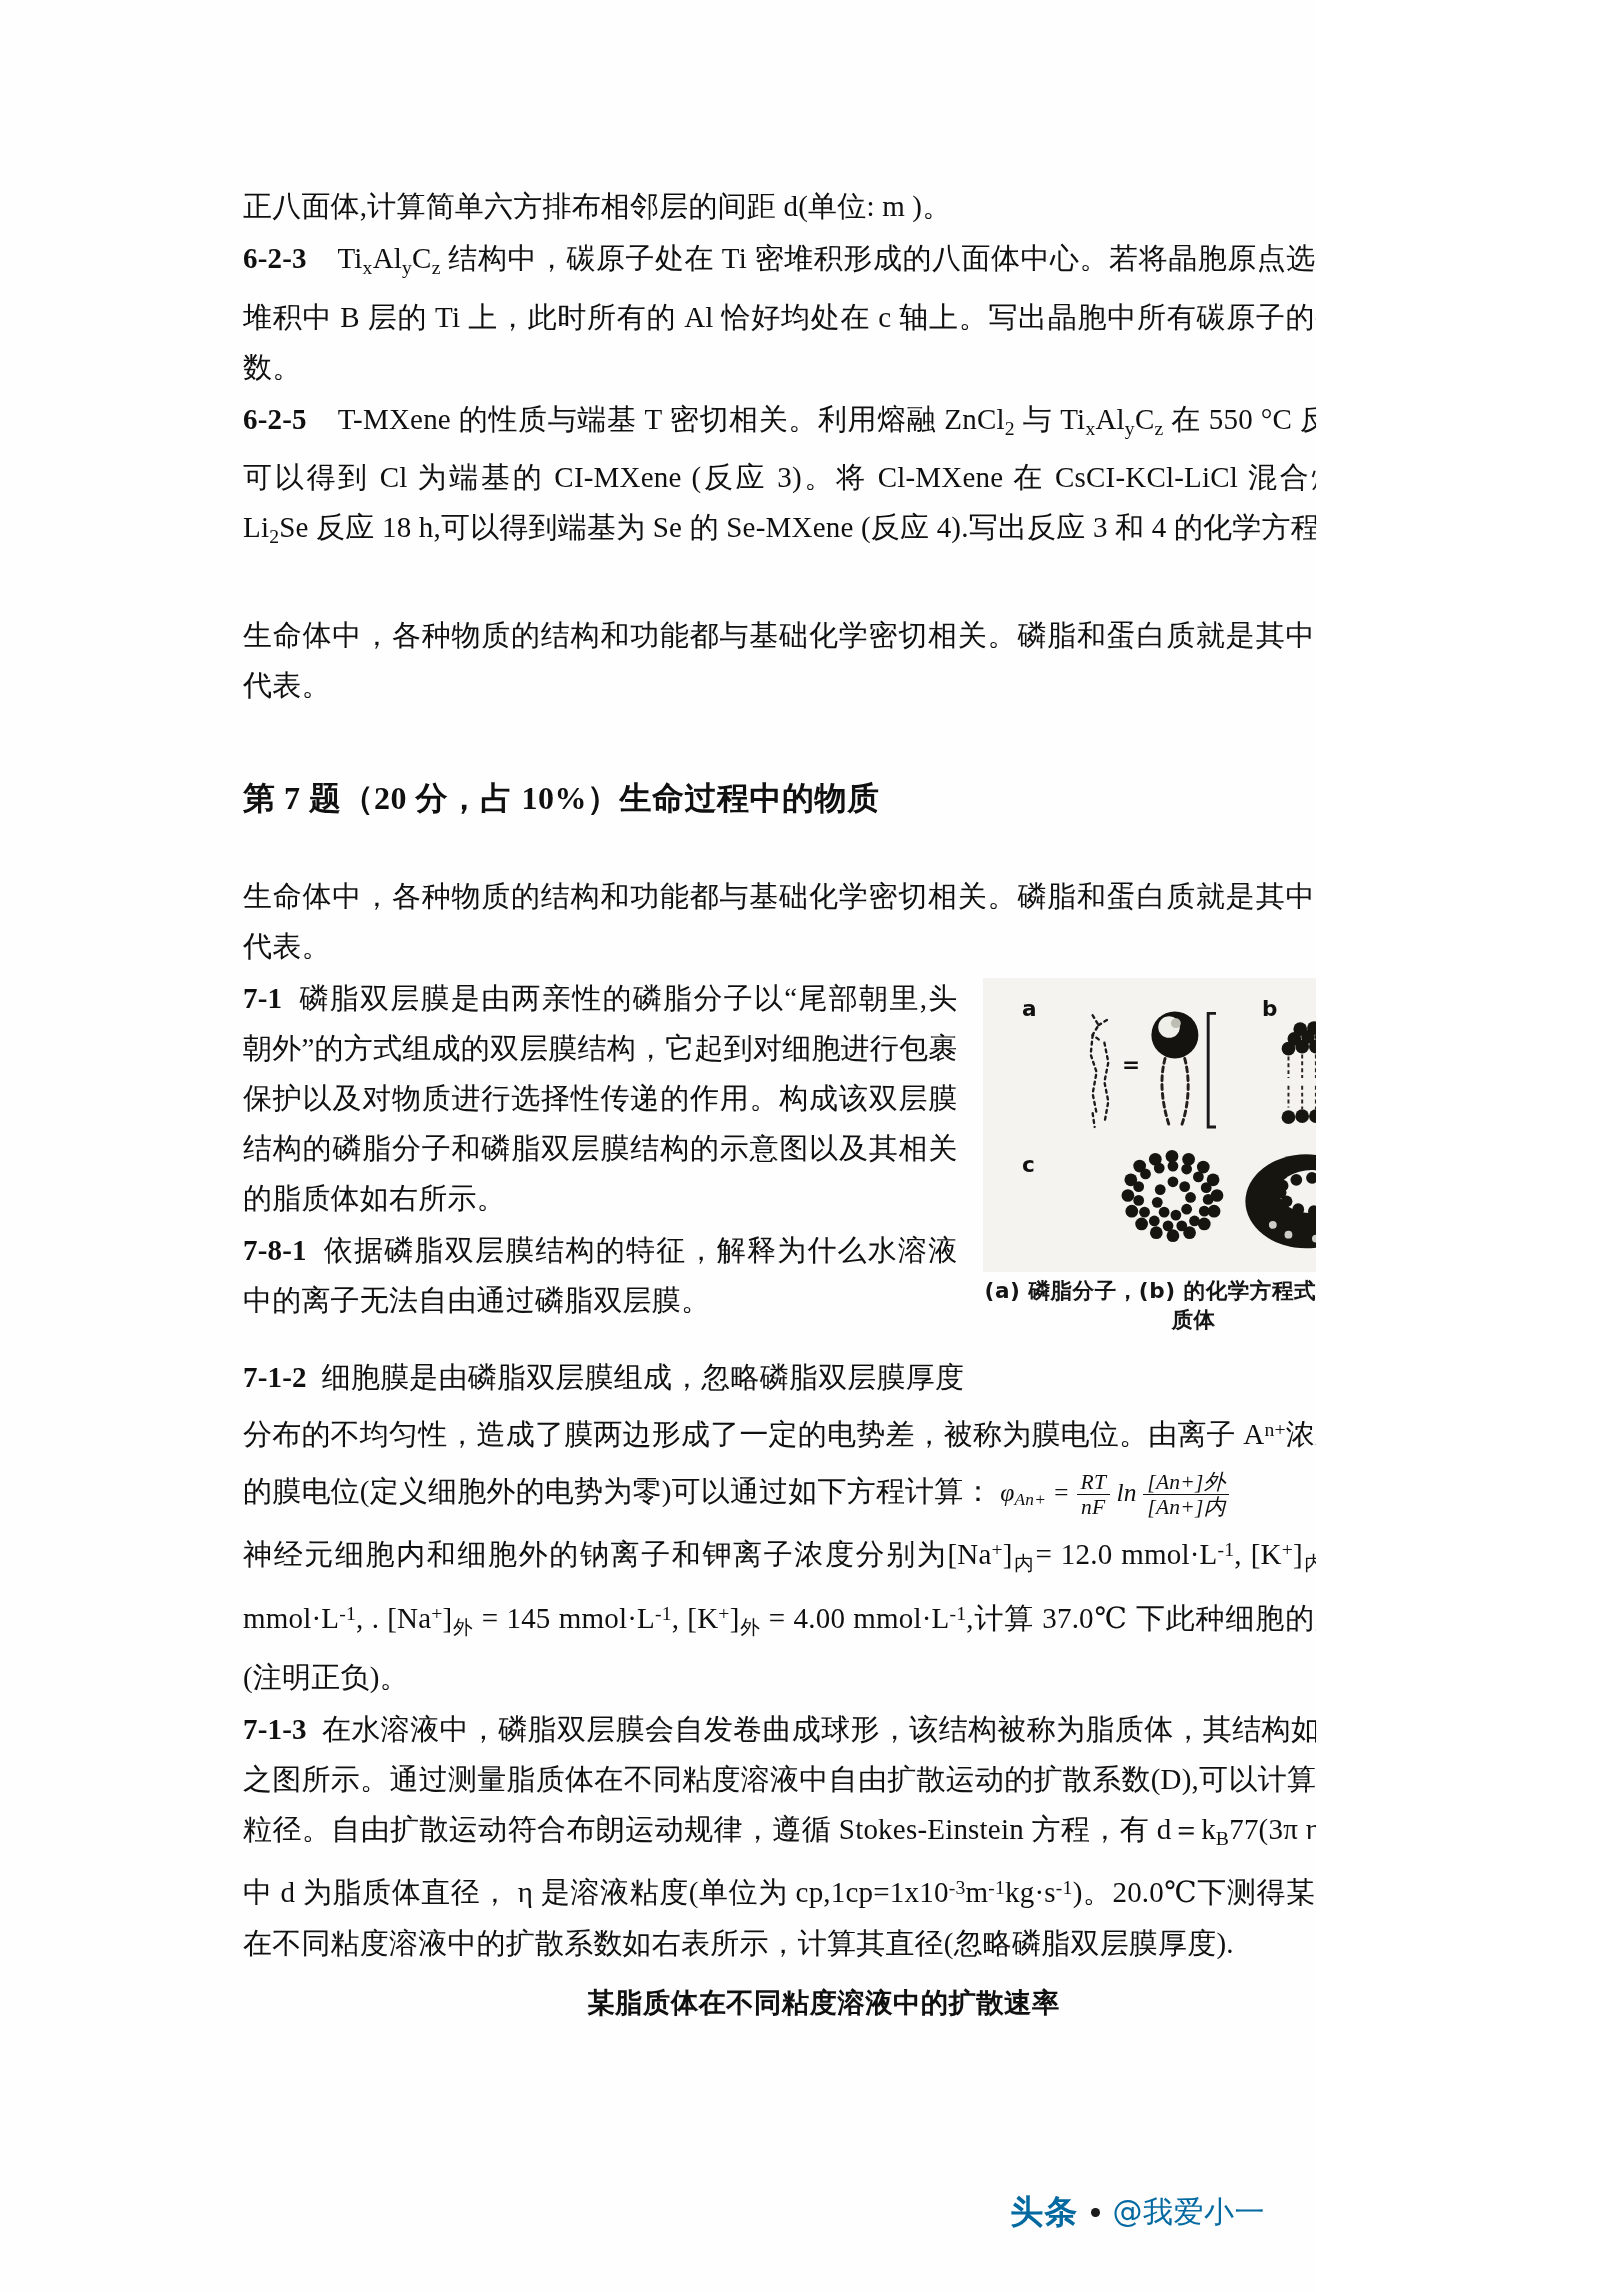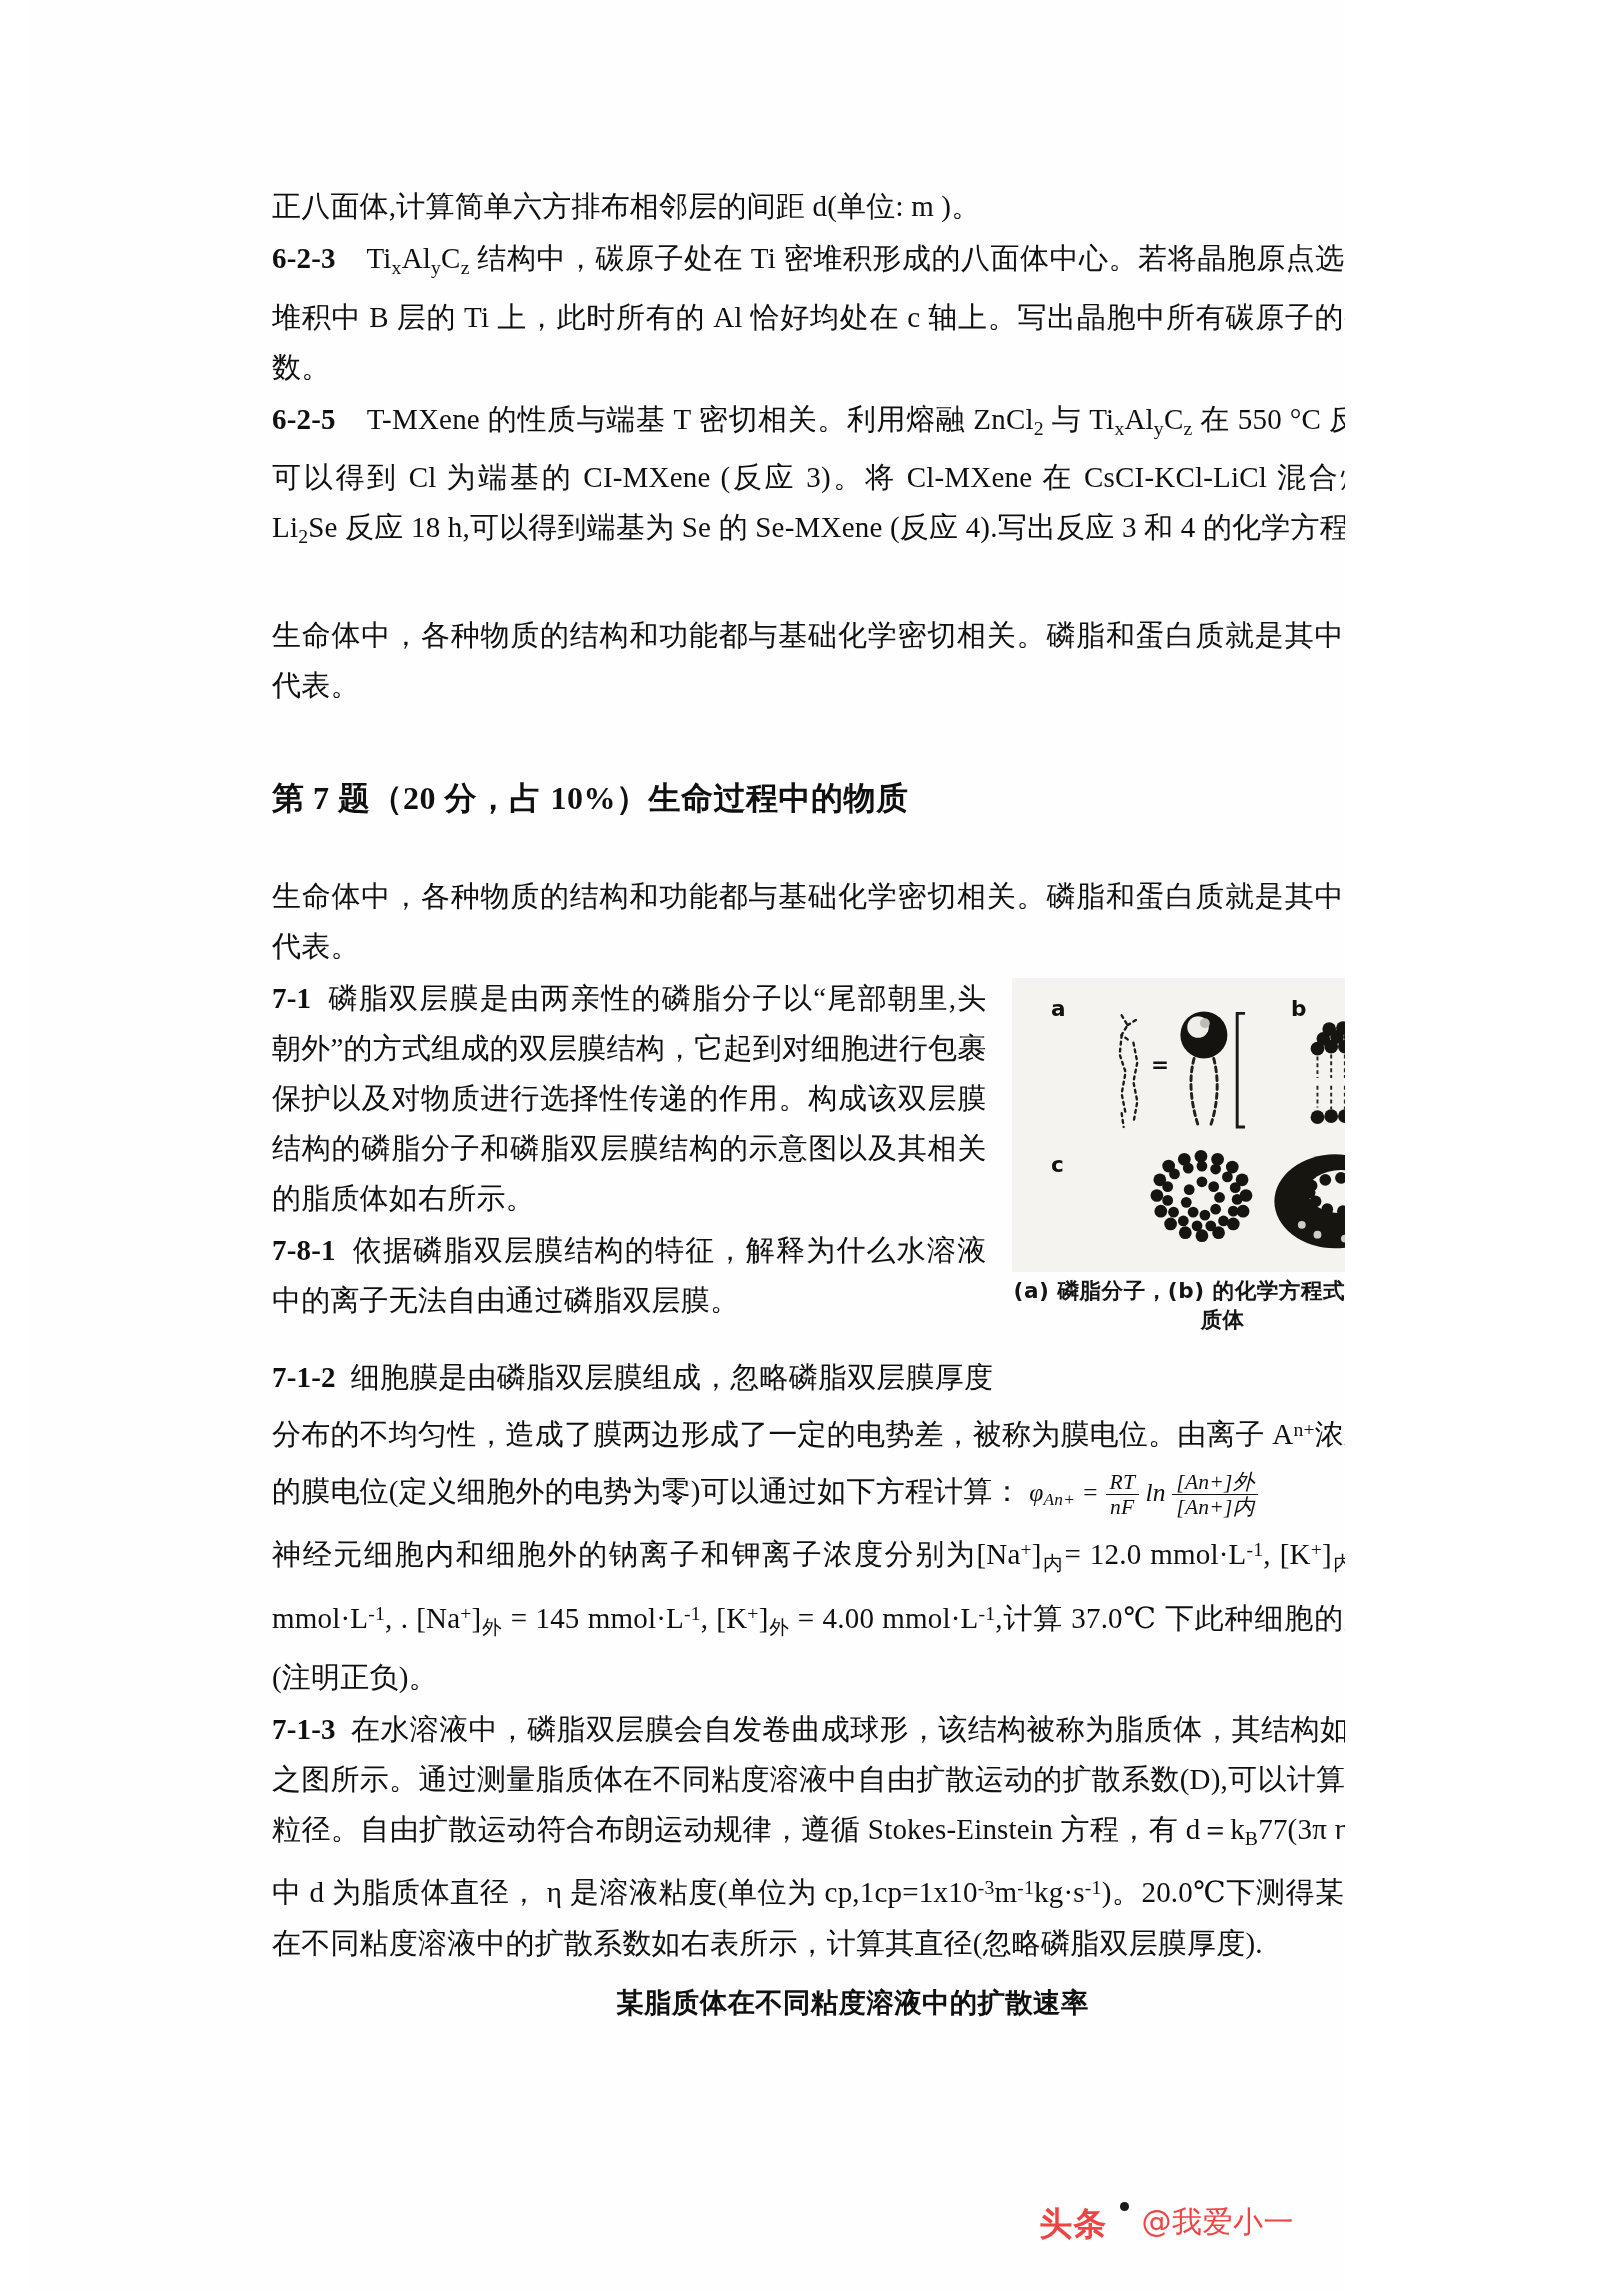--- a/index.html
+++ b/index.html
@@ -8,21 +8,20 @@
     background: #ffffff;
   }
   .page {
     position: relative;
     width: 1316px;
     height: 2293px;
     background: #fefefe;
     font-family: "Liberation Serif", "DejaVu Serif", serif;
     color: #101010;
     overflow: hidden;
-    margin-left: 29px;
   }
   .content {
     position: absolute;
     left: 243px;
     top: 181px;
     width: 1161px;
   }
   p.body {
     margin: 0 0 2px 0;
     font-size: 29px;
@@ -110,25 +109,25 @@
     text-align: center;
     font-size: 27.4px;
     font-weight: bold;
     letter-spacing: 0.4px;
   }
 
   
   .watermark {
     position: absolute;
     right: 51px;
-    bottom: 46px;
+    bottom: 58px;
     display: flex;
-    align-items: flex-start;
+    align-items: center;
     gap: 9.8px;
-    color: #ef4444;
+    color: #0369a1;
   }
   .wm-logo {
     font-family: "DejaVu Sans", sans-serif;
     font-weight: bold;
     font-size: 33px;
     letter-spacing: 1px;
   }
   .wm-dot {
     width: 8.8px; height: 8.8px; border-radius: 50%;
     background: #1b1b1b; display: inline-block;

